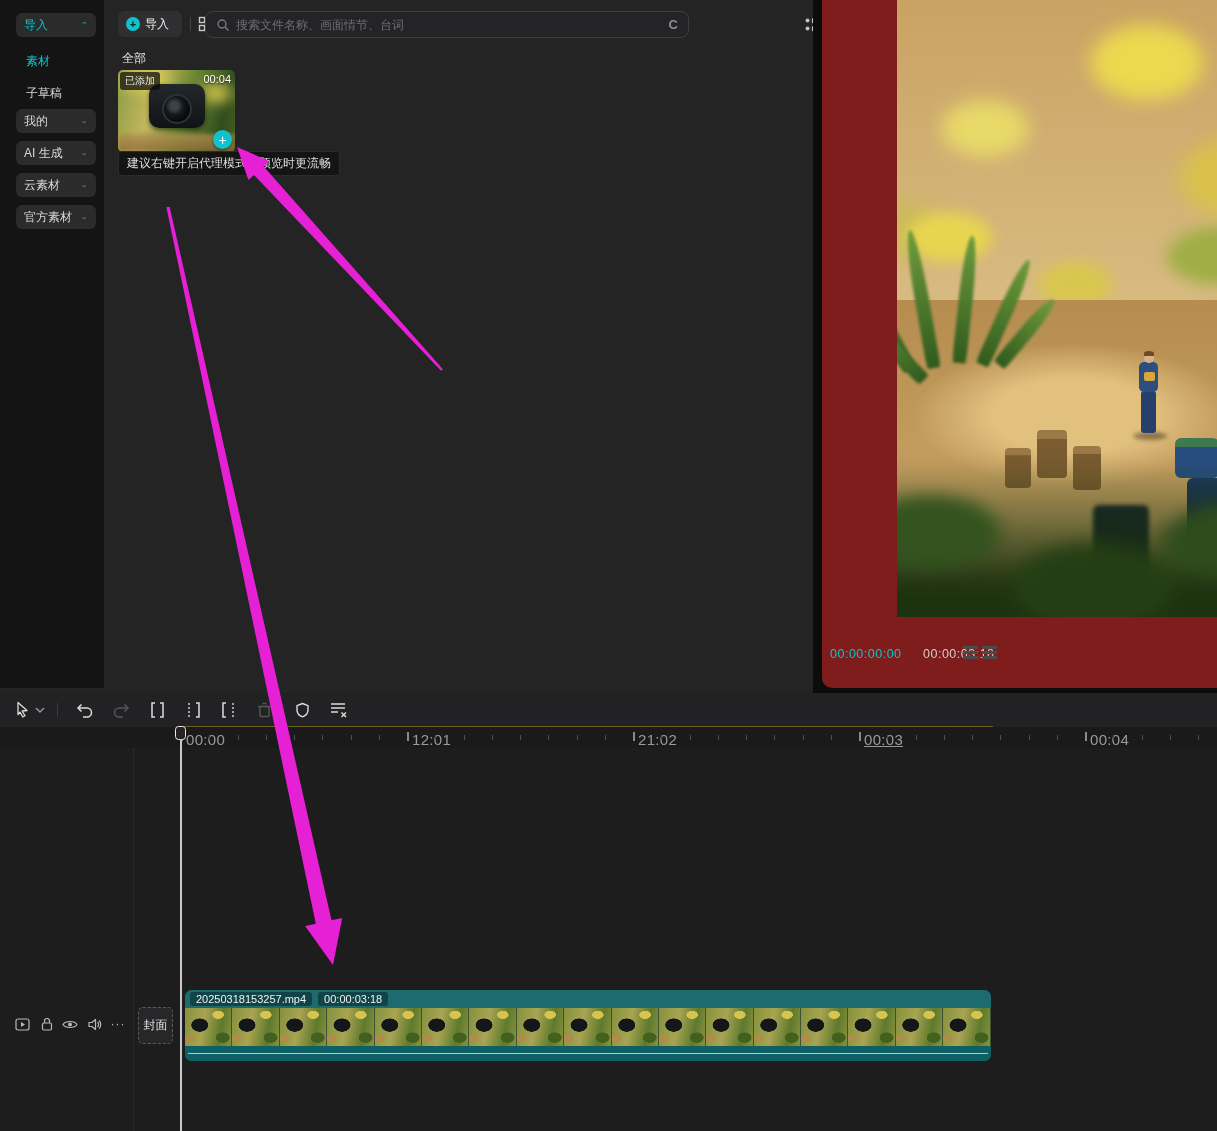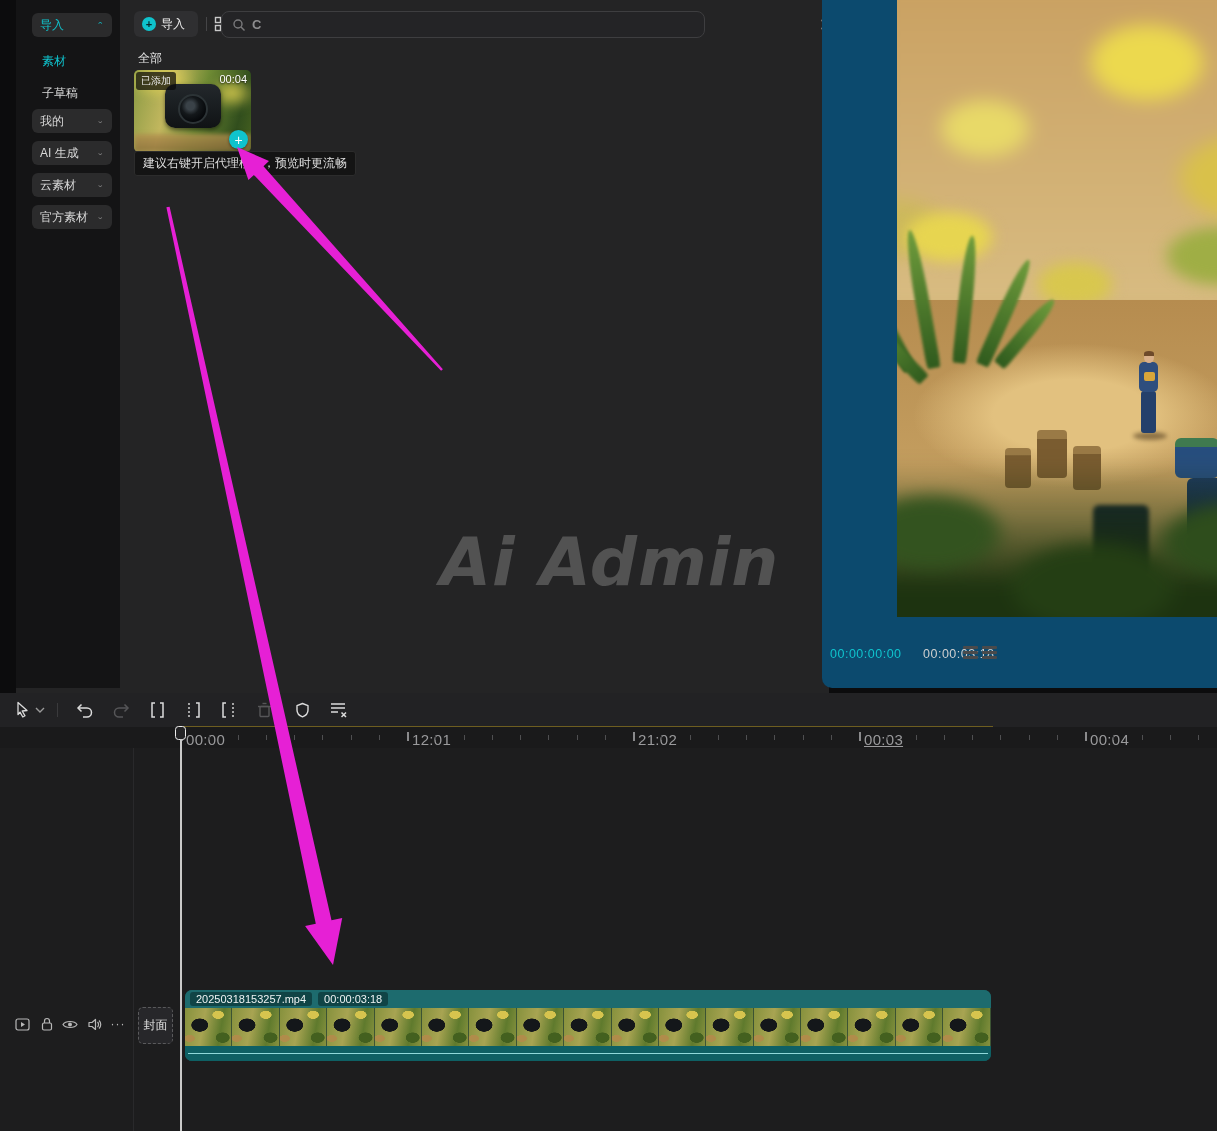--- a/index.html
+++ b/index.html
@@ -1,21 +1,21 @@
 <!DOCTYPE html>
 <html><head>
 <meta charset="utf-8">
 <style>
   * { margin:0; padding:0; box-sizing:border-box; }
   html,body { width:1217px; height:1131px; background:#0c0c0d; overflow:hidden;
               font-family:"Liberation Sans","DejaVu Sans",sans-serif; }
 
   
   .top { position:absolute; top:0; left:0; width:1217px; height:693px; }
-  .panel-media { position:absolute; left:16px; top:0; width:813px; height:776px;
+  .panel-media { position:absolute; left:0; top:0; width:813px; height:776px;
                  background:#242425; border-radius:0 0 10px 10px; overflow:hidden; }
   .sidebar { position:absolute; left:0; top:0; width:104px; height:688px; background:#141415; }
   .side-item { position:absolute; left:16px; width:80px; height:24px; border-radius:6px;
                display:flex; align-items:center; padding:0 8px; font-size:12px; color:#d8d8d8; }
   .side-item.pill { background:#2b2b2c; justify-content:space-between; }
   .side-item.plain { padding-left:10px; }
   .side-item .chev { font-size:9px; color:#8a8a8a; transform:scaleY(.8); }
   .cyan { color:#0fc3cd !important; }
 
   .media-head { position:absolute; left:104px; top:0; width:709px; height:48px; }
@@ -58,21 +58,21 @@
                justify-content:center; line-height:1; box-shadow:0 1px 3px rgba(0,0,0,.5); }
 
   .tooltip { position:absolute; left:118px; top:151px; background:#141414; border:1px solid #2c2c2c;
              border-radius:3px; color:#dedede; font-size:12px; padding:3px 8px; white-space:nowrap; z-index:5; }
 
   .watermark { position:absolute; left:424px; top:524px; font-size:66px; font-weight:900; font-style:italic;
                color:#525252; letter-spacing:1px; font-family:"DejaVu Sans","Liberation Sans",sans-serif; }
 
   
   .panel-preview { position:absolute; left:822px; top:0; width:395px; height:688px;
-                   background:#0c4a6e; border-radius:0 0 0 10px; overflow:hidden;padding-left:28px; }
+                   background:#7f1d1d; border-radius:0 0 0 10px; overflow:hidden;padding-left:28px; }
   .preview-video { position:absolute; left:75px; top:0; width:320px; height:617px; overflow:hidden; background:#c9a567; }
   .pv-sky { position:absolute; left:-20px; top:-20px; width:360px; height:330px;
             background:
               radial-gradient(90px 60px at 75% 25%, #ecd94e 0 55%, transparent 70%),
               radial-gradient(70px 45px at 30% 45%, #e8d968 0 55%, transparent 70%),
               radial-gradient(120px 70px at 105% 60%, #d9c14a 0 55%, transparent 70%),
               radial-gradient(80px 50px at 5% 75%, #cdb95c 0 50%, transparent 65%),
               linear-gradient(#c9a061,#d8bc82);
             filter:blur(9px); }
   .pv-mid { position:absolute; left:-20px; top:180px; width:360px; height:190px;
@@ -201,20 +201,21 @@
           <rect x="9.5" y="9.5" width="2.2" height="2.2" fill="#c8c8c8"></rect>
           <rect x="12.8" y="12.8" width="2.2" height="2.2" fill="#c8c8c8"></rect>
         </svg>
       </div>
 
       <div class="search">
         <svg class="ic" width="14" height="14" viewBox="0 0 14 14">
           <circle cx="6" cy="6" r="4" fill="none" stroke="#7a7a7c" stroke-width="1.4"></circle>
           <line x1="9" y1="9" x2="12.5" y2="12.5" stroke="#7a7a7c" stroke-width="1.4"></line>
         </svg>
+        <input type="text" placeholder="搜索文件名称、画面情节、台词" style="">
         <span class="refresh-c">C</span>
       </div>
 
       <div class="icon-btn" style="left:697px; top:12px; width:22px; height:24px;">
         <svg class="ic" width="17" height="17" viewBox="0 0 17 17">
           <circle cx="3.5" cy="4.5" r="2" fill="#c0c0c0"></circle>
           <rect x="8.5" y="2.5" width="6" height="4.4" rx="1" fill="none" stroke="#c0c0c0" stroke-width="1.3"></rect>
           <circle cx="3.5" cy="12.5" r="2" fill="#c0c0c0"></circle>
           <rect x="8.5" y="10.5" width="6" height="4.4" rx="1" fill="none" stroke="#c0c0c0" stroke-width="1.3"></rect>
         </svg>
@@ -232,21 +233,20 @@
         <div class="t-cam"></div>
         <div class="t-lens"></div>
       </div>
       <span class="badge-added">已添加</span>
       <span class="dur">00:04</span>
       <div class="card-plus">+</div>
     </div>
 
     <div class="tooltip">建议右键开启代理模式，预览时更流畅</div>
 
-    <div class="watermark">Ai Admin</div>
   </div>
 
   <div class="panel-preview">
     <div class="preview-video">
       <div class="pv-sky"></div>
       <div class="pv-mid"></div>
       <div class="pv-ground"></div>
       <div class="pv-blade" style="left:6px; top:240px; transform:rotate(-28deg); height:130px;"></div>
       <div class="pv-blade" style="left:30px; top:228px; transform:rotate(-10deg); height:140px;"></div>
       <div class="pv-blade" style="left:55px; top:235px; transform:rotate(6deg); height:128px;"></div>

